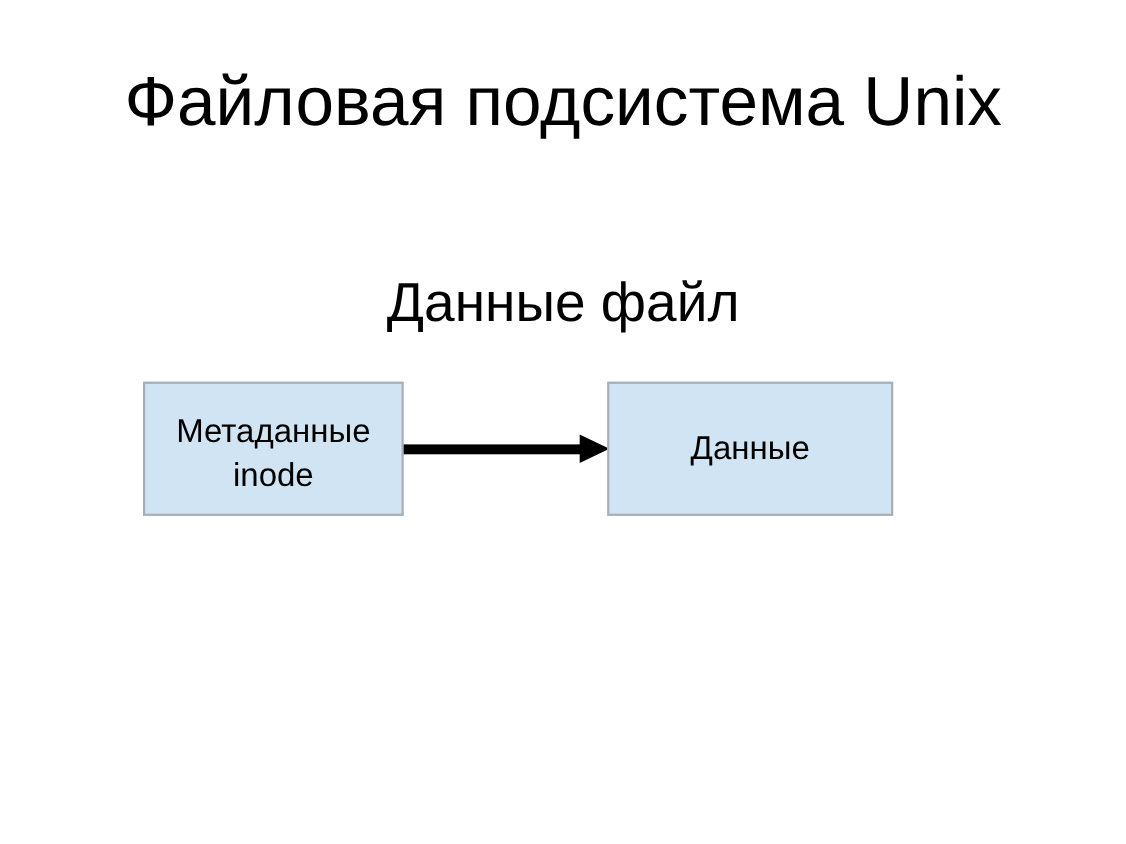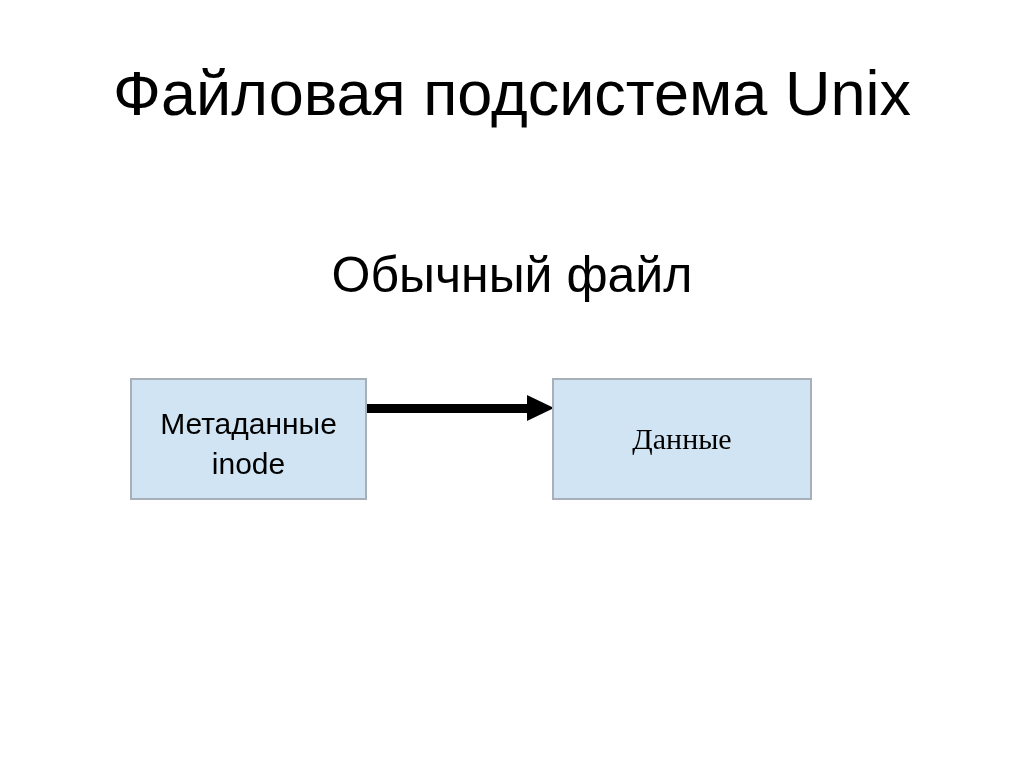--- a/index.html
+++ b/index.html
@@ -54,35 +54,33 @@
     box-sizing: border-box;
     background: var(--box-fill, #d0e4f3);
     border: 2px solid var(--box-border, #a7b0b8);
     display: flex;
     flex-direction: column;
     align-items: center;
     justify-content: center;
     font-size: 30px;
     line-height: 40px;
     text-align: center;
-    margin-top: 31px;
   }
   .box-metadata {
     left: 130px;
     top: 347px;
     width: 237px;
     height: 122px;
     padding-top: 10px;
   }
   .box-data {
     left: 552px;
     top: 347px;
     width: 260px;
     height: 122px;
-    font-family: Liberation Serif, serif;
   }
   .arrow {
     position: absolute;
     left: 367px;
     top: 395px;
     width: 187px;
     height: 26px;
   }
   .arrow-shaft {
     position: absolute;
@@ -104,21 +102,21 @@
   }
 </style>
 </head>
 <body>
 
 <div class="slide">
 
   <div class="slide-title">Файловая подсистема Unix</div>
 
 
-  <div class="subtitle-line2">Обычный файл</div>
+  <div class="subtitle-line2">Данные файл</div>
 
   <div class="diagram-box box-metadata">
     <span>Метаданные</span>
     <span>inode</span>
   </div>
 
   <div class="arrow">
     <div class="arrow-shaft"></div>
     <div class="arrow-head"></div>
   </div>

